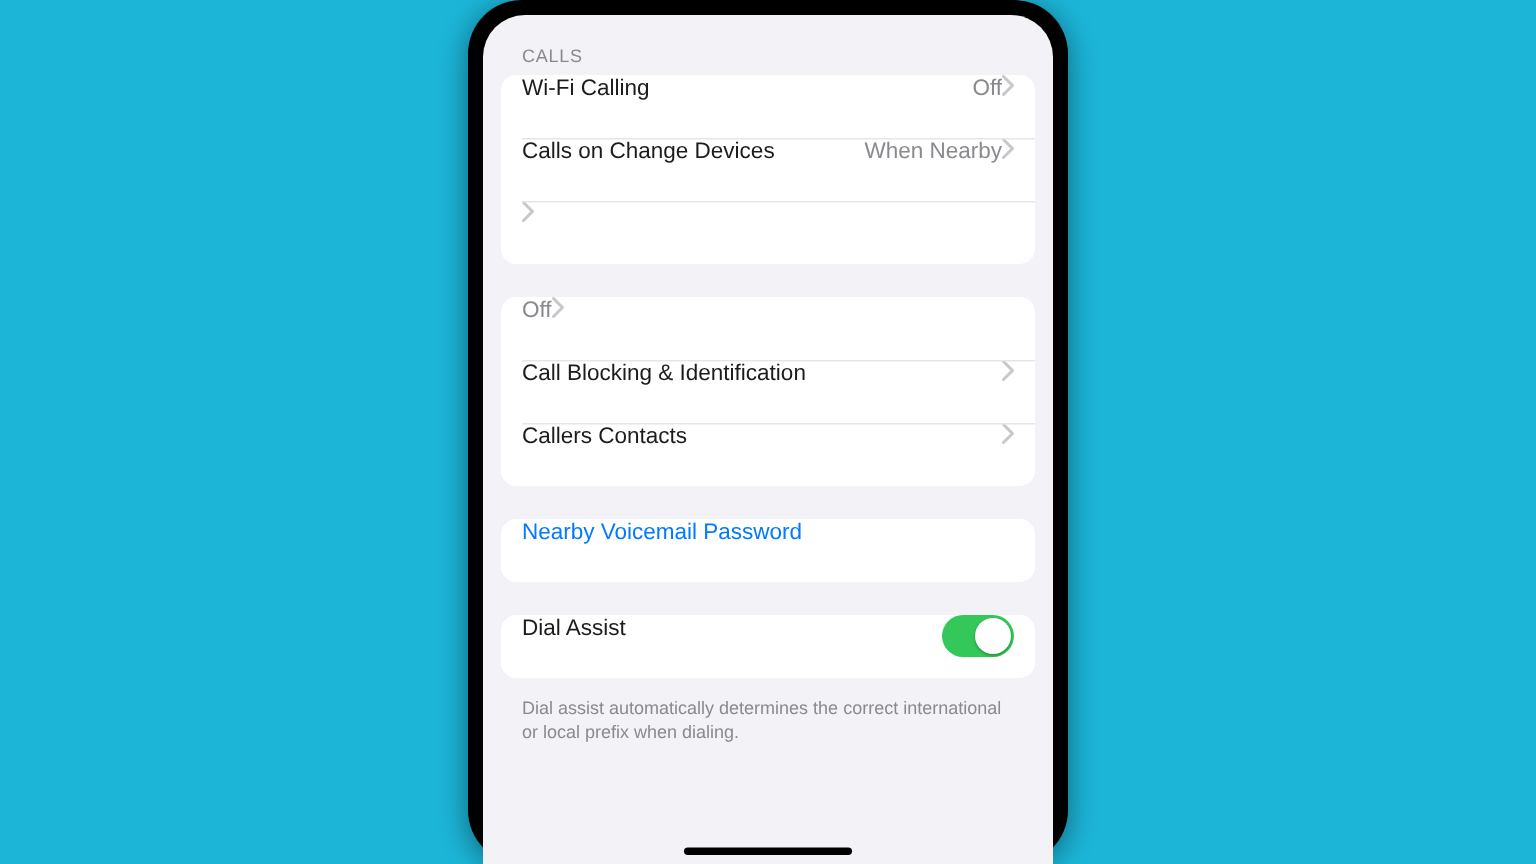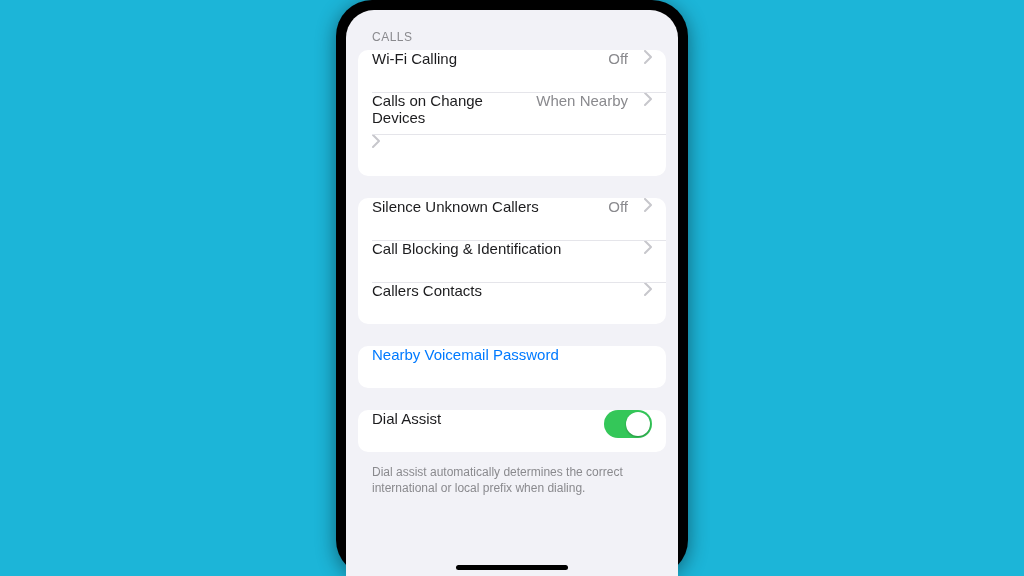--- a/index.html
+++ b/index.html
@@ -6,21 +6,21 @@
   html, body { width: 1024px; height: 576px; }
   body {
     background: #1cb5d8;
     font-family: -apple-system, "Helvetica Neue", Helvetica, Arial, sans-serif;
     display: flex;
     align-items: center;
     justify-content: center;
     overflow: hidden;
   }
   .phone-frame {
-    width: 352px;
+    width: 400px;
     height: 576px;
     background: #000;
     border-radius: 36px;
     padding: 10px 10px 0 10px;
     position: relative;
     box-shadow: 0 4px 20px rgba(0,0,0,0.45);
   }
   .screen {
     width: 100%;
     height: 100%;
@@ -60,21 +60,21 @@
     background: #e5e5ea;
   }
   .row-label {
     flex: 1;
     font-size: 15px;
     color: #1c1c1e;
   }
   .row-value {
     font-size: 15px;
     color: #8a8a8e;
-    margin-right: 16px;
+    margin-right: 0;
   }
   .link-label {
     font-size: 15px;
     color: #007aff;
   }
   .chevron {
     width: 8px; height: 14px;
     flex-shrink: 0;
   }
   .chevron svg { display: block; }
@@ -143,21 +143,20 @@
           <span class="chevron">
             <svg viewBox="0 0 8 14" width="8" height="14">
                 <polyline points="1,1 7,7 1,13" fill="none" stroke="#c7c7cc" stroke-width="2" stroke-linecap="round" stroke-linejoin="round"></polyline>
               </svg>
           </span>
         </div>
       </div>
 
       <div class="group">
         <div class="row">
-          <span class="row-label">Silence Unknown Callers</span>
           <span class="row-value">Off</span>
           <span class="chevron">
             <svg viewBox="0 0 8 14" width="8" height="14">
                 <polyline points="1,1 7,7 1,13" fill="none" stroke="#c7c7cc" stroke-width="2" stroke-linecap="round" stroke-linejoin="round"></polyline>
               </svg>
           </span>
         </div>
         <div class="row">
           <span class="row-label">Call Blocking &amp; Identification</span>
           <span class="chevron">

